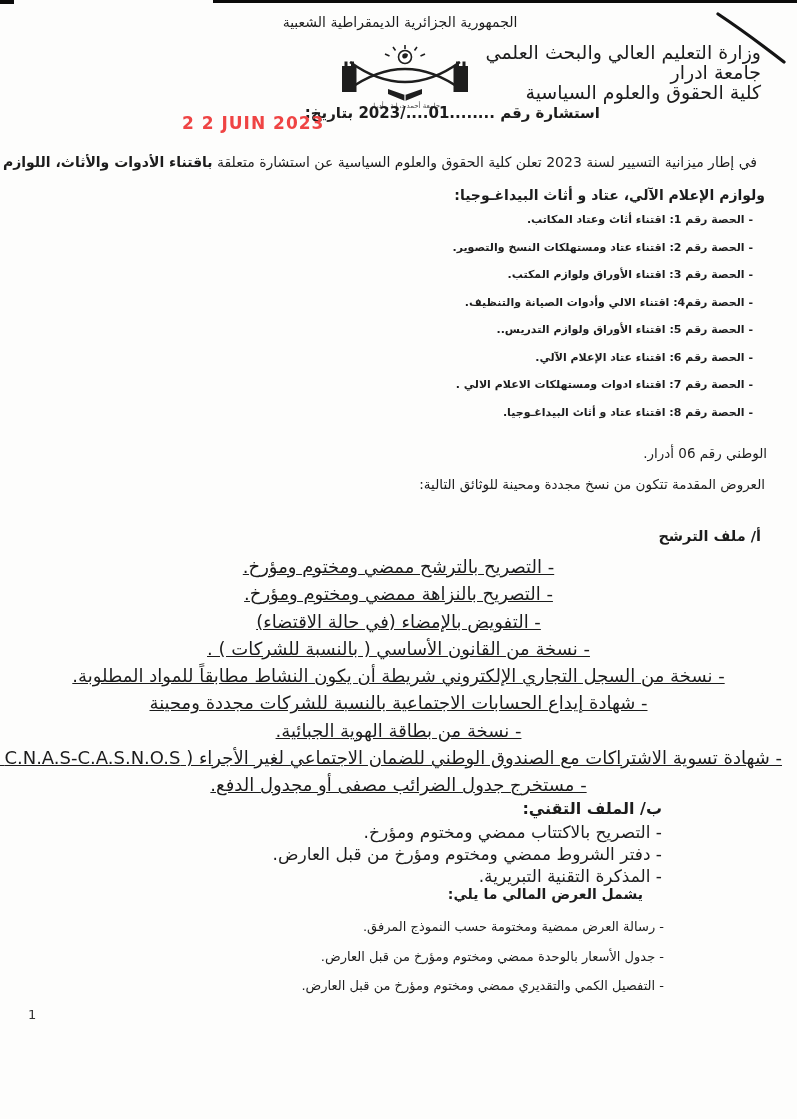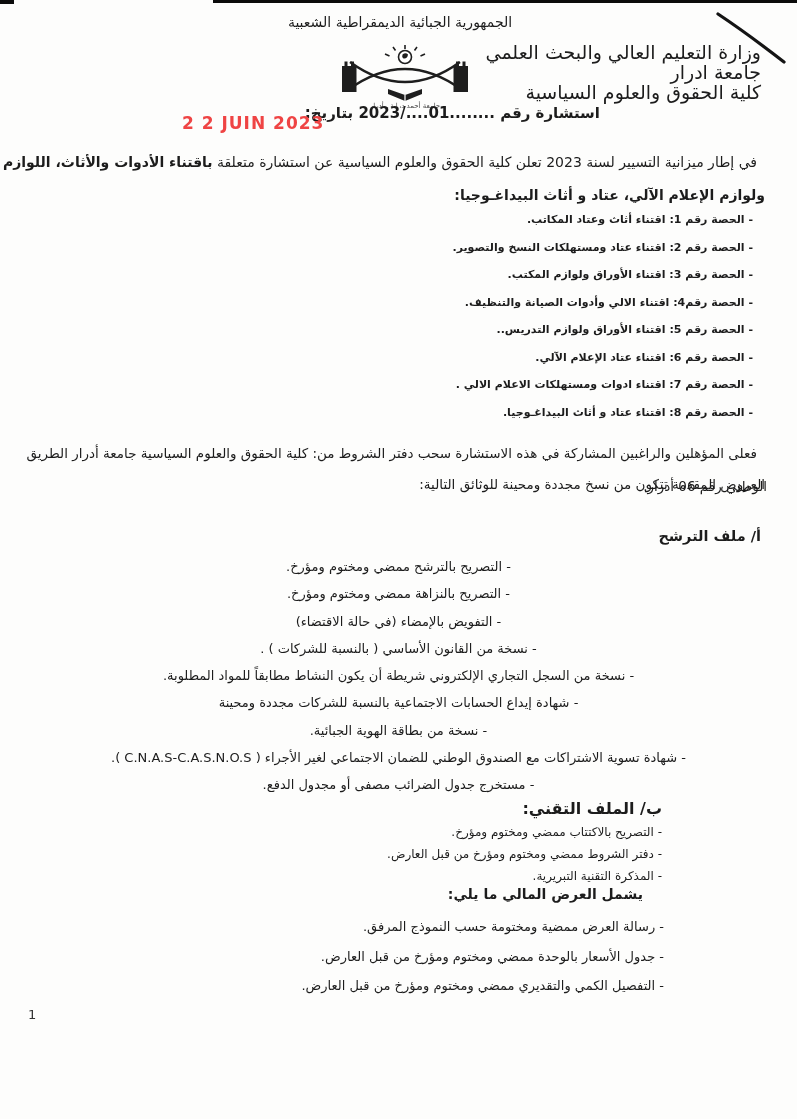--- a/index.html
+++ b/index.html
@@ -31,42 +31,42 @@
   }
   
   .intro{position:absolute;top:146px;right:32px;left:32px;text-align:right;font-size:14px;line-height:33px;}
   .intro .line1{text-indent:8px;}
   .lots{position:absolute;top:206px;right:44px;font-weight:bold;font-size:11px;}
   .lots .lot-line{line-height:27.5px;white-space:nowrap;}
   .participation{position:absolute;top:437px;right:30px;left:30px;text-align:right;font-size:13.5px;line-height:33px;}
   .participation .line1{text-indent:10px;white-space:nowrap;}
   .offers{position:absolute;top:476px;right:32px;font-size:13.5px;white-space:nowrap;}
   .secA-title{position:absolute;top:528px;right:36px;font-size:14.5px;}
-  .secA{position:absolute;top:553px;left:15px;right:15px;text-align:center;font-size:13px;}
+  .secA{position:absolute;top:553px;left:15px;right:15px;text-align:center;font-size:18px;text-decoration:underline;}
   .secA .a-line{line-height:27.3px;white-space:nowrap;}
   .secB-title{position:absolute;top:799px;right:135px;font-size:16px;}
-  .secB{position:absolute;top:821px;right:135px;text-align:right;font-size:12px;}
+  .secB{position:absolute;top:821px;right:135px;text-align:right;font-size:17px;}
   .secB .b-line{line-height:22px;white-space:nowrap;}
   .fin-title{position:absolute;top:886px;right:154px;font-size:14px;}
   .fin{position:absolute;top:912px;right:133px;text-align:right;font-size:13px;}
   .fin .f-line{line-height:29.5px;white-space:nowrap;}
   .pagenum{position:absolute;top:1007px;left:28px;font-size:13px;color:#333;}
 </style>
 </head>
 <body>
 
 <div class="page">
 
   <div class="scan-strip"></div>
   <div class="scan-corner"></div>
   <svg class="pen" viewBox="0 0 95 60">
     <path d="M18,6 Q48,26 84,54" stroke="#141414" stroke-width="3.2" fill="none" stroke-linecap="round"></path>
   </svg>
 
-  <div class="republic">الجمهورية الجبائية الديمقراطية الشعبية</div>
+  <div class="republic">الجمهورية الجزائرية الديمقراطية الشعبية</div>
 
   <div class="ministry-block">
     <div>وزارة التعليم العالي والبحث العلمي</div>
     <div>جامعة ادرار</div>
     <div>كلية الحقوق والعلوم السياسية</div>
   </div>
 
   <svg class="logo" viewBox="0 0 150 64">
     <g stroke="#1e1e1e" fill="none" stroke-width="2.4">
       <path d="M18,46 Q75,4 132,46"></path>
@@ -101,21 +101,20 @@
       <div class="lot-line">- الحصة رقم 2: اقتناء عتاد ومستهلكات النسخ والتصوير.</div>
       <div class="lot-line">- الحصة رقم 3: اقتناء الأوراق ولوازم المكتب.</div>
       <div class="lot-line">- الحصة رقم4: اقتناء الالي وأدوات الصيانة والتنظيف.</div>
       <div class="lot-line">- الحصة رقم 5: اقتناء الأوراق ولوازم التدريس..</div>
       <div class="lot-line">- الحصة رقم 6: اقتناء عتاد الإعلام الآلي.</div>
       <div class="lot-line">- الحصة رقم 7: اقتناء ادوات ومستهلكات الاعلام الالي .</div>
       <div class="lot-line">- الحصة رقم 8: اقتناء عتاد و أثاث البيداغـوجيا.</div>
     </div>
 
   <div class="participation">
-    <div class="line1">فعلى المؤهلين والراغبين المشاركة في هذه الاستشارة سحب دفتر الشروط من: كلية الحقوق والعلوم السياسية جامعة أدرار الطريق</div>
     <div>الوطني رقم 06 أدرار.</div>
   </div>
 
   <div class="offers">العروض المقدمة تتكون من نسخ مجددة ومحينة للوثائق التالية:</div>
 
   <div class="secA-title b">أ/ ملف الترشح</div>
   <div class="secA">
       <div class="a-line">- التصريح بالترشح ممضي ومختوم ومؤرخ.</div>
       <div class="a-line">- التصريح بالنزاهة ممضي ومختوم ومؤرخ.</div>
       <div class="a-line">- التفويض بالإمضاء (في حالة الاقتضاء)</div>

